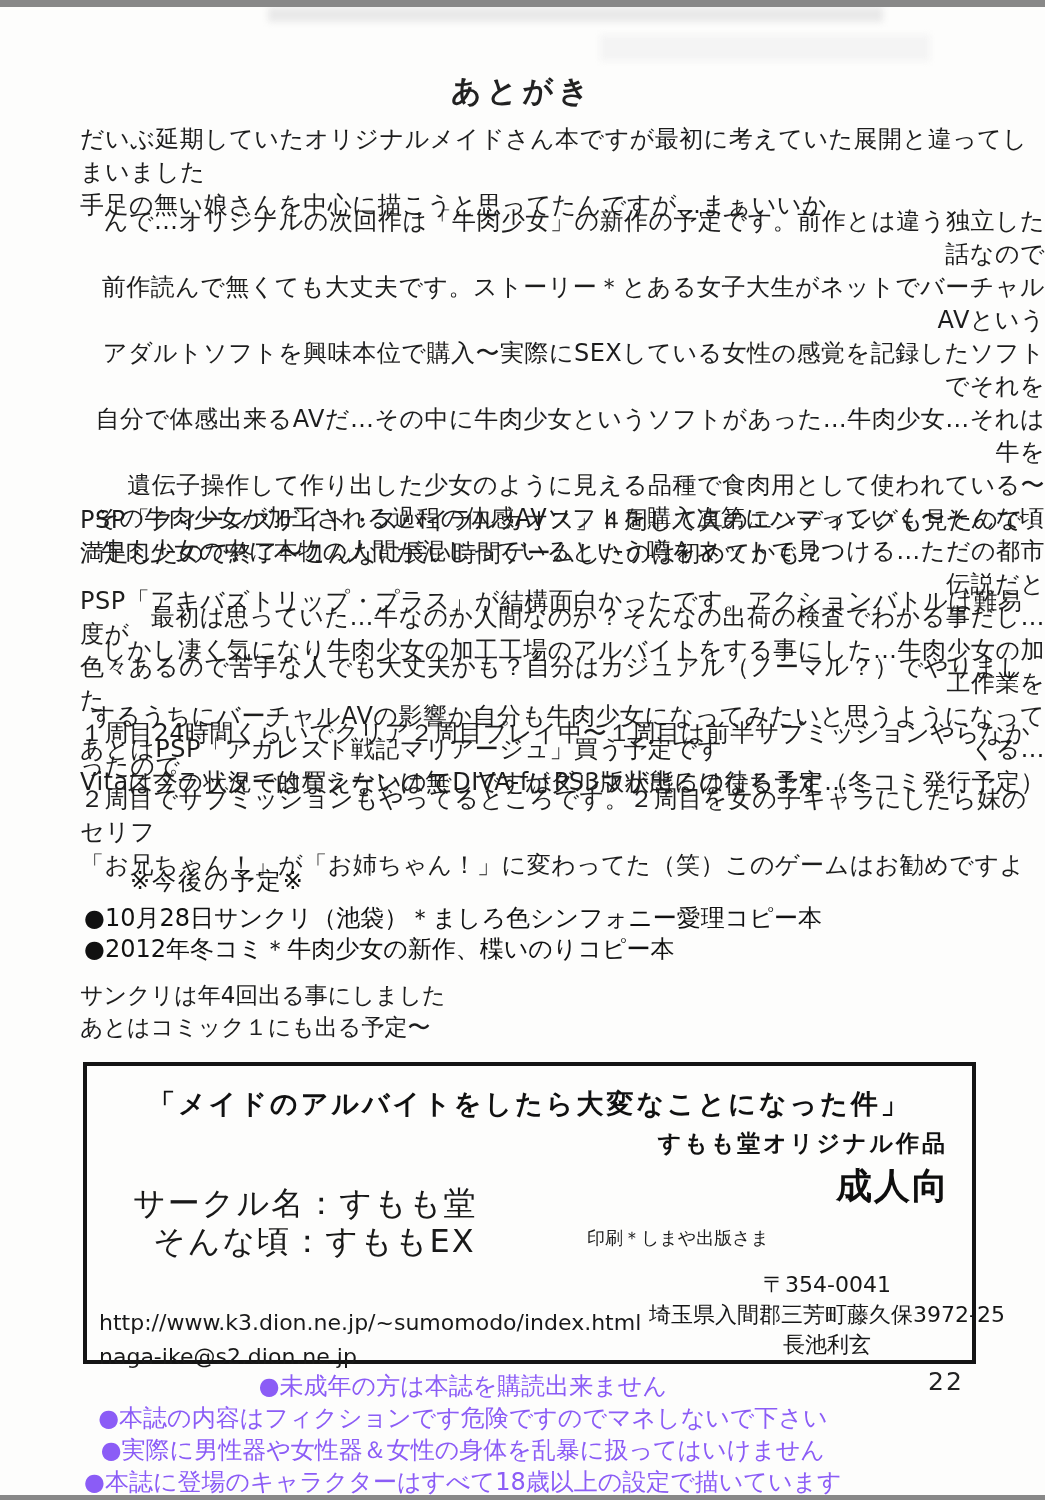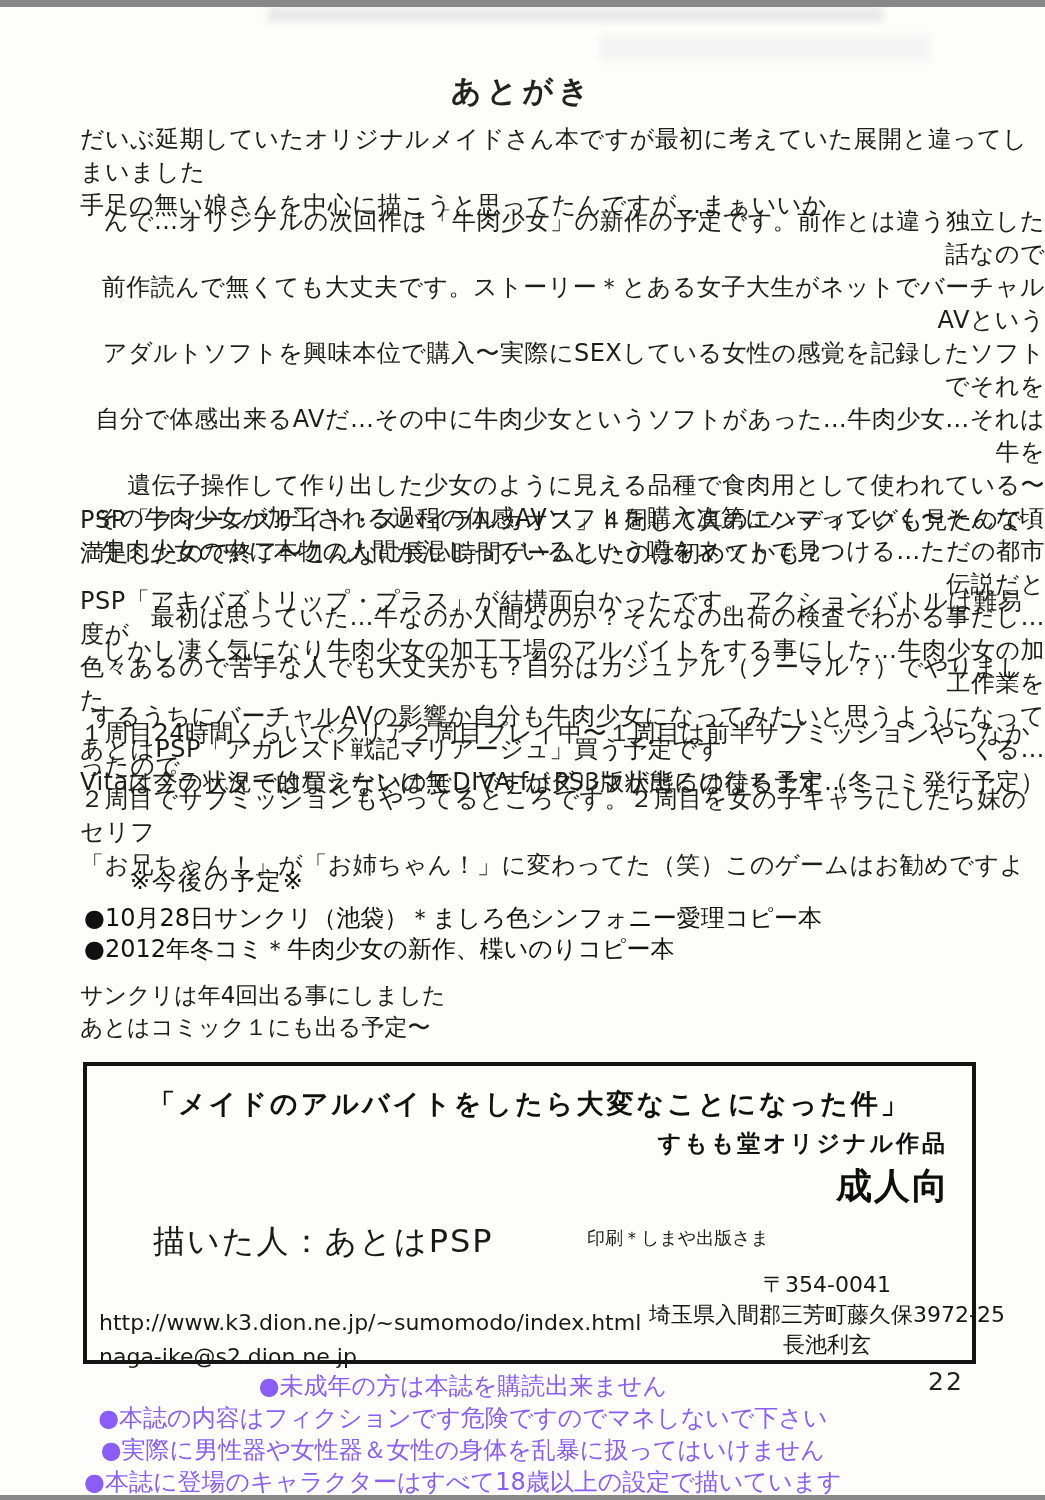--- a/index.html
+++ b/index.html
@@ -92,21 +92,22 @@
   <div class="abs sched-items pre">●10月28日サンクリ（池袋）＊ましろ色シンフォニー愛理コピー本
 ●2012年冬コミ＊牛肉少女の新作、楪いのりコピー本</div>
 
   <div class="abs sched-notes pre">サンクリは年4回出る事にしました
 あとはコミック１にも出る予定〜</div>
 
   <div class="abs colophon">
     <div class="abs colo-title">「メイドのアルバイトをしたら大変なことになった件」</div>
     <div class="abs colo-subtitle">すもも堂オリジナル作品</div>
     <div class="abs colo-rating">成人向</div>
-    <div class="abs colo-artist">描いた人：あとはPSP</div>
+    <div class="abs colo-circle">サークル名：すもも堂</div>
+    <div class="abs colo-artist">そんな頃：すももEX</div>
     <div class="abs colo-printer">印刷＊しまや出版さま</div>
     <div class="abs colo-web">
       <div>http://www.k3.dion.ne.jp/~sumomodo/index.html</div>
       <div>naga-ike@s2.dion.ne.jp</div>
     </div>
     <div class="abs colo-addr">
       <div>〒354-0041</div>
       <div>埼玉県入間郡三芳町藤久保3972-25</div>
       <div>長池利玄</div>
     </div>

